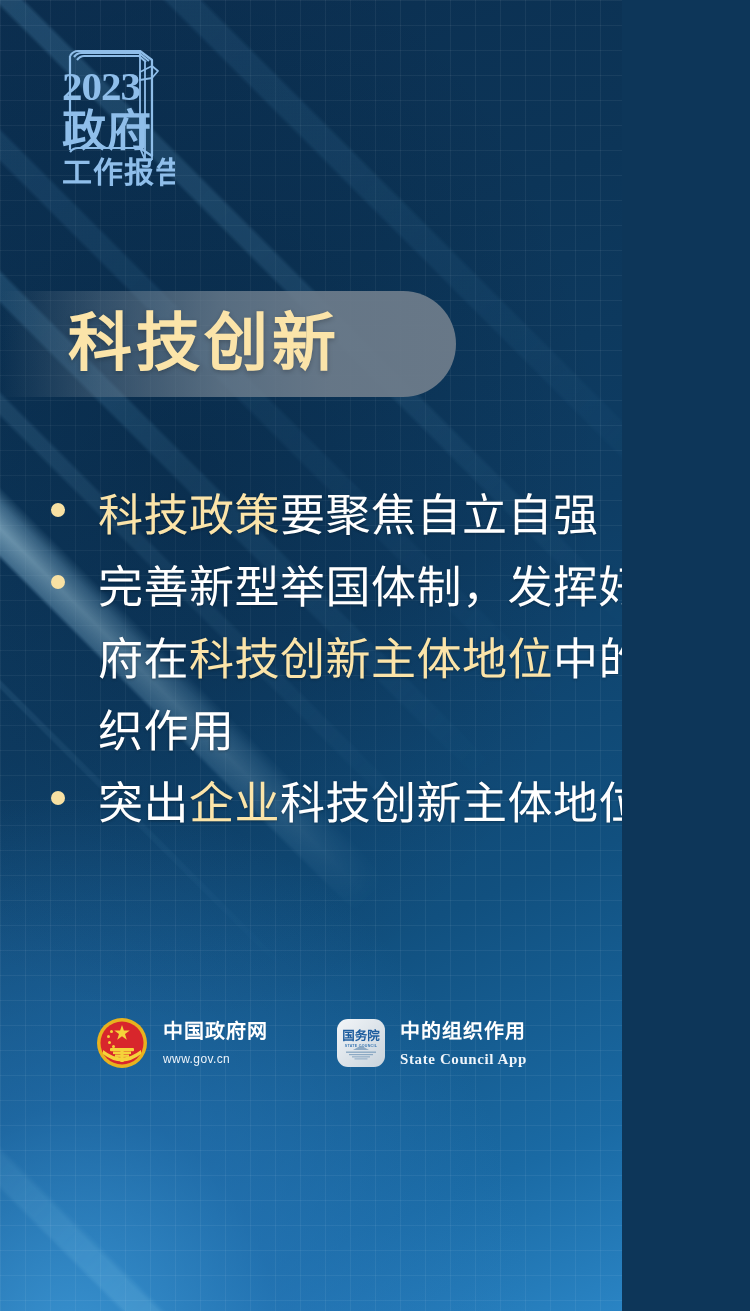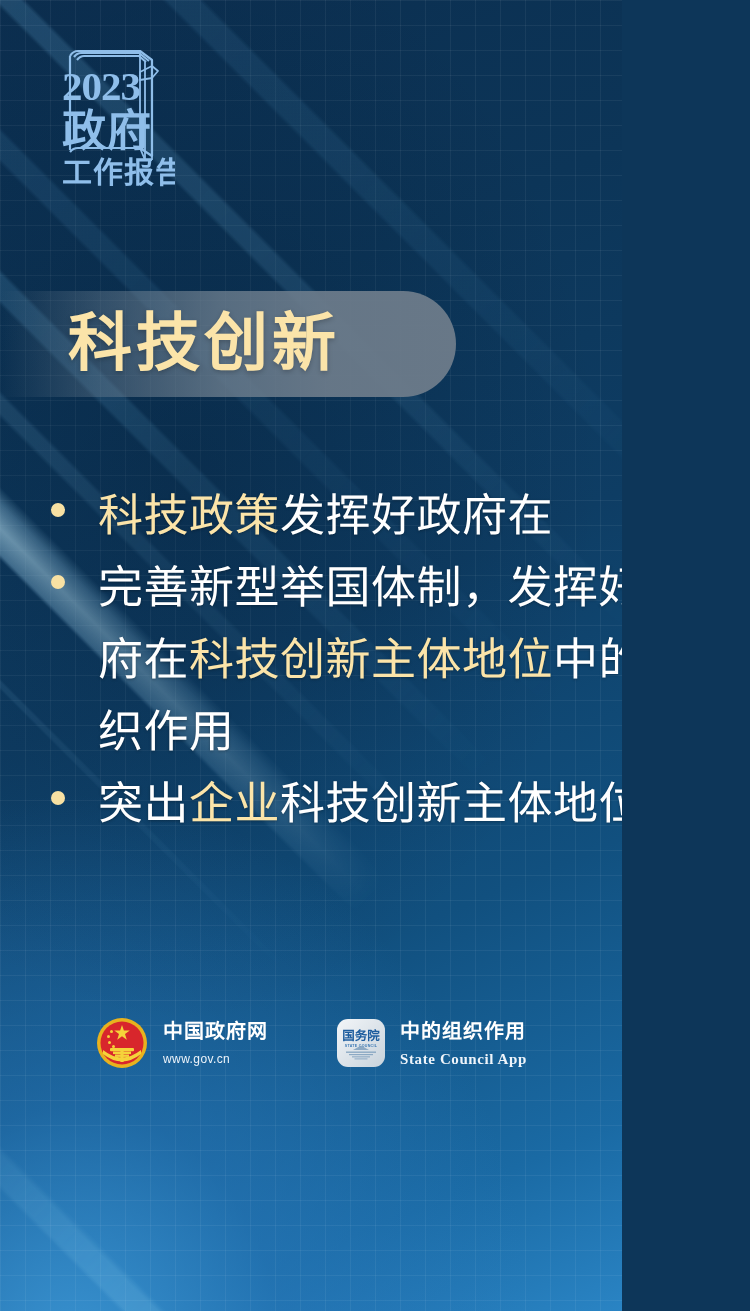--- a/index.html
+++ b/index.html
@@ -194,21 +194,21 @@
       <text x="22" y="145" font-family="'Liberation Sans','DejaVu Sans',sans-serif" font-size="30" font-weight="700" fill="#8FBEEA" letter-spacing="1">工作报告</text>
     </svg>
   </div>
 
   <div class="section-pill"></div>
   <div class="section-title">科技创新</div>
 
   <div class="bullets">
     <div class="bullet-row">
       <span class="dot"></span>
-      <div class="btext"><span class="hl">科技政策</span><span>发挥好政府在</span></div>
+      <div class="btext"><span class="hl">科技政策</span><span>要聚焦自立自强</span></div>
     </div>
     <div class="bullet-row">
       <span class="dot"></span>
       <div class="btext"><span>完善新型举国体制，发挥好政府在</span><span class="hl">科技创新主体地位</span><span>中的组织作用</span></div>
     </div>
     <div class="bullet-row">
       <span class="dot"></span>
       <div class="btext"><span>突出</span><span class="hl">企业</span><span>科技创新主体地位</span></div>
     </div>
   </div>

